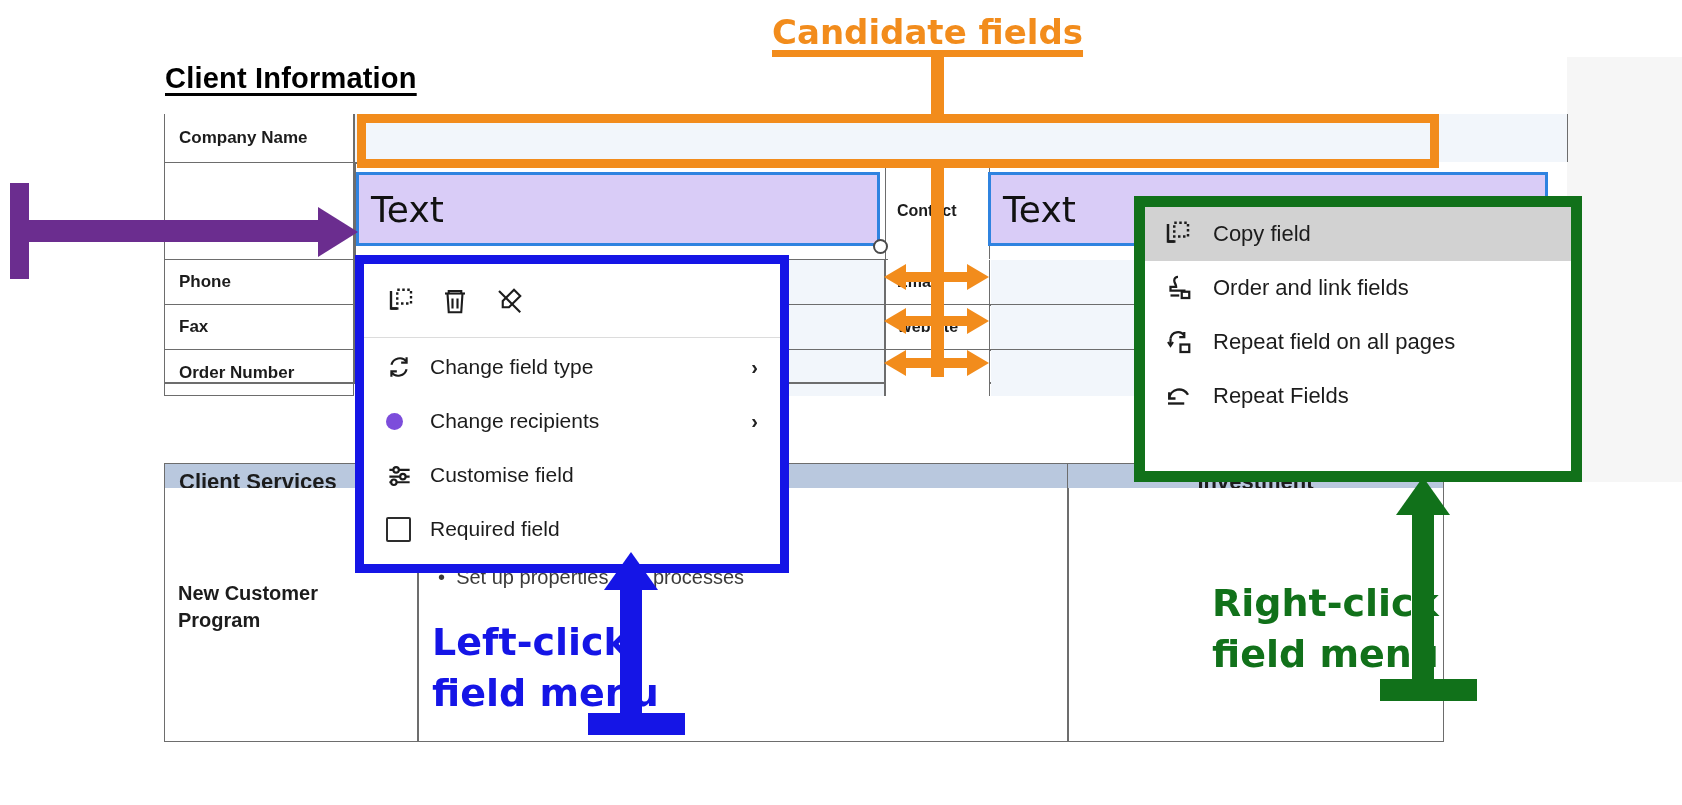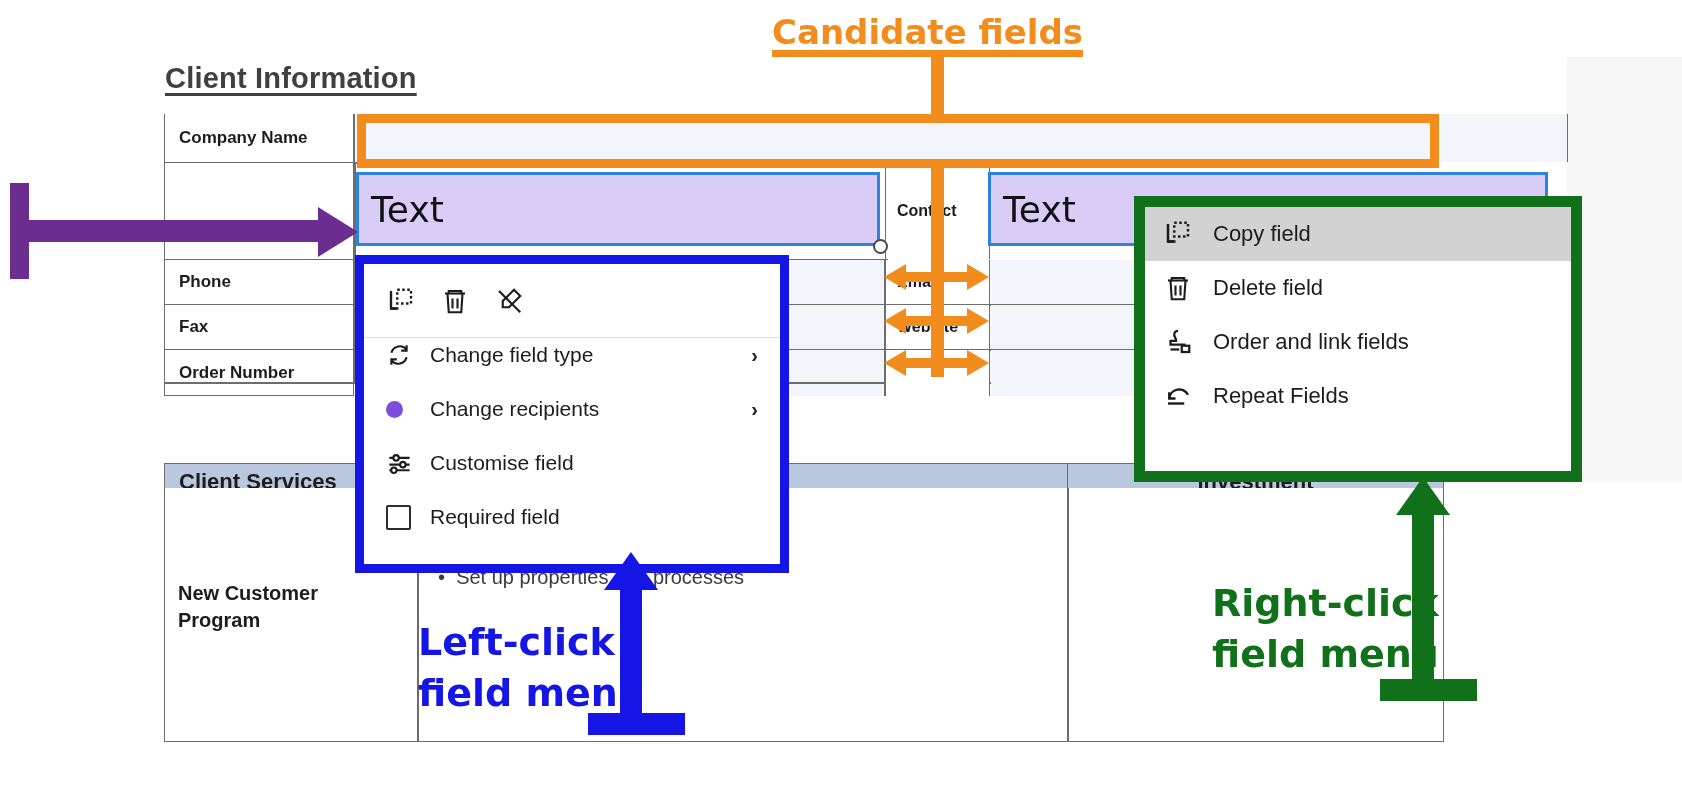--- a/index.html
+++ b/index.html
@@ -10,21 +10,21 @@
   #stage{position:absolute;inset:0;}
 
   
   .page-gutter{position:absolute;left:1567px;top:57px;width:115px;height:425px;background:#f6f6f6;}
 
   
   .doc-title{
     position:absolute;left:165px;top:62px;
     font-size:29px;font-weight:bold;letter-spacing:.2px;
     text-decoration:underline;text-underline-offset:5px;text-decoration-thickness:3px;
-    color:#404040;
+    color:#000000;
   }
 
   
   .tbl-top{position:absolute;left:164px;top:114px;width:1404px;height:268px;}
   .cell-label{
     position:absolute;left:0;width:190px;box-sizing:border-box;
     border-right:1.5px solid #6d6d6d;border-left:1.5px solid #6d6d6d;
     display:flex;align-items:center;padding-left:14px;
     font-size:17px;font-weight:bold;color:#1c1c1c;background:#fff;
   }
@@ -101,29 +101,29 @@
   
   .menu-left{
     position:absolute;left:355px;top:255px;width:434px;height:318px;
     background:#ffffff;border:9px solid #1515e6;box-sizing:border-box;
   }
   .menu-left .icon-row{
     position:absolute;left:0;top:0;width:100%;height:74px;
     display:flex;align-items:center;gap:24px;padding-left:22px;box-sizing:border-box;
     border-bottom:1.5px solid #dcdcdc;
   }
-  .menu-left .items{position:absolute;left:0;top:64px;width:100%;}
+  .menu-left .items{position:absolute;left:0;top:76px;width:100%;}
   .mi{display:flex;align-items:center;height:54px;padding-left:22px;box-sizing:border-box;font-size:21px;color:#1c1c1c;position:relative;}
   .mi .mi-ico{width:34px;display:flex;align-items:center;justify-content:flex-start;flex:0 0 34px;}
   .mi .mi-lbl{margin-left:10px;}
   .mi .chev{position:absolute;right:22px;top:50%;transform:translateY(-50%);font-size:20px;font-weight:bold;color:#222;}
 
   .ann-blue-text{
     position:absolute;left:418px;top:617px;font-size:38px;font-weight:bold;color:#1515e6;
-    line-height:1.35;font-family:"DejaVu Sans",sans-serif;
+    line-height:1.35;font-family:"DejaVu Sans",sans-serif;padding-left:14px;
   }
   .b-vbar{position:absolute;left:620px;top:573px;width:22px;height:145px;background:#1515e6;}
   .b-head{position:absolute;left:604px;top:552px;width:0;height:0;
     border-left:27px solid transparent;border-right:27px solid transparent;border-bottom:38px solid #1515e6;}
   .b-foot{position:absolute;left:588px;top:713px;width:97px;height:22px;background:#1515e6;}
 
   
   .menu-right{
     position:absolute;left:1134px;top:196px;width:448px;height:286px;
     background:#ffffff;border:11px solid #11711a;box-sizing:border-box;
@@ -325,43 +325,44 @@
         <span class="mr-ico">
           <svg width="30" height="30" viewBox="0 0 24 24" fill="none" stroke="#1c1c1c" stroke-width="2">
             <path d="M4 4v14h5"></path>
               <path d="M4 18h6"></path>
             <rect x="9" y="3" width="11" height="11" stroke-dasharray="2 2"></rect>
           </svg>
         </span>
         <span class="mr-lbl">Copy field</span>
       </div>
 
-      <div class="mr">
-        <span class="mr-ico">
-          <svg width="30" height="30" viewBox="0 0 24 24" fill="none" stroke="#1c1c1c" stroke-width="1.7">
-            <path d="M4 6h16"></path>
-              <path d="M7 6V4h10v2"></path>
-            <path d="M6 6l1 15h10l1-15"></path>
-              <path d="M10 10v8M14 10v8"></path>
-          </svg>
-        </span>
-        <span class="mr-lbl">Delete field</span>
-      </div>
 
       <div class="mr">
         <span class="mr-ico">
           <svg width="30" height="30" viewBox="0 0 24 24" fill="none" stroke="#1c1c1c" stroke-width="1.8">
             <path d="M12 3a3 3 0 0 0-3 3c0 2 1.5 3 1.5 5H6v3h12"></path>
             <path d="M6 18h7"></path>
             <rect x="15" y="15" width="6" height="5"></rect>
           </svg>
         </span>
         <span class="mr-lbl">Order and link fields</span>
       </div>
 
+      <div class="mr">
+        <span class="mr-ico">
+          <svg width="30" height="30" viewBox="0 0 24 24" fill="none" stroke="#1c1c1c" stroke-width="1.8">
+            <path d="M6 9a6 6 0 0 1 11-2"></path>
+            <path d="M17 4v4h-4"></path>
+            <path d="M6 9v5"></path>
+            <path d="M4 12l2 3 2-3"></path>
+            <rect x="14" y="14" width="7" height="6"></rect>
+          </svg>
+        </span>
+        <span class="mr-lbl">Repeat field on all pages</span>
+      </div>
 
       <div class="mr">
         <span class="mr-ico">
           <svg width="30" height="30" viewBox="0 0 24 24" fill="none" stroke="#1c1c1c" stroke-width="1.9">
             <path d="M5 14a8 8 0 0 1 15-3"></path>
             <path d="M5 9v5h5"></path>
             <path d="M4 18h13"></path>
           </svg>
         </span>
         <span class="mr-lbl">Repeat Fields</span>

